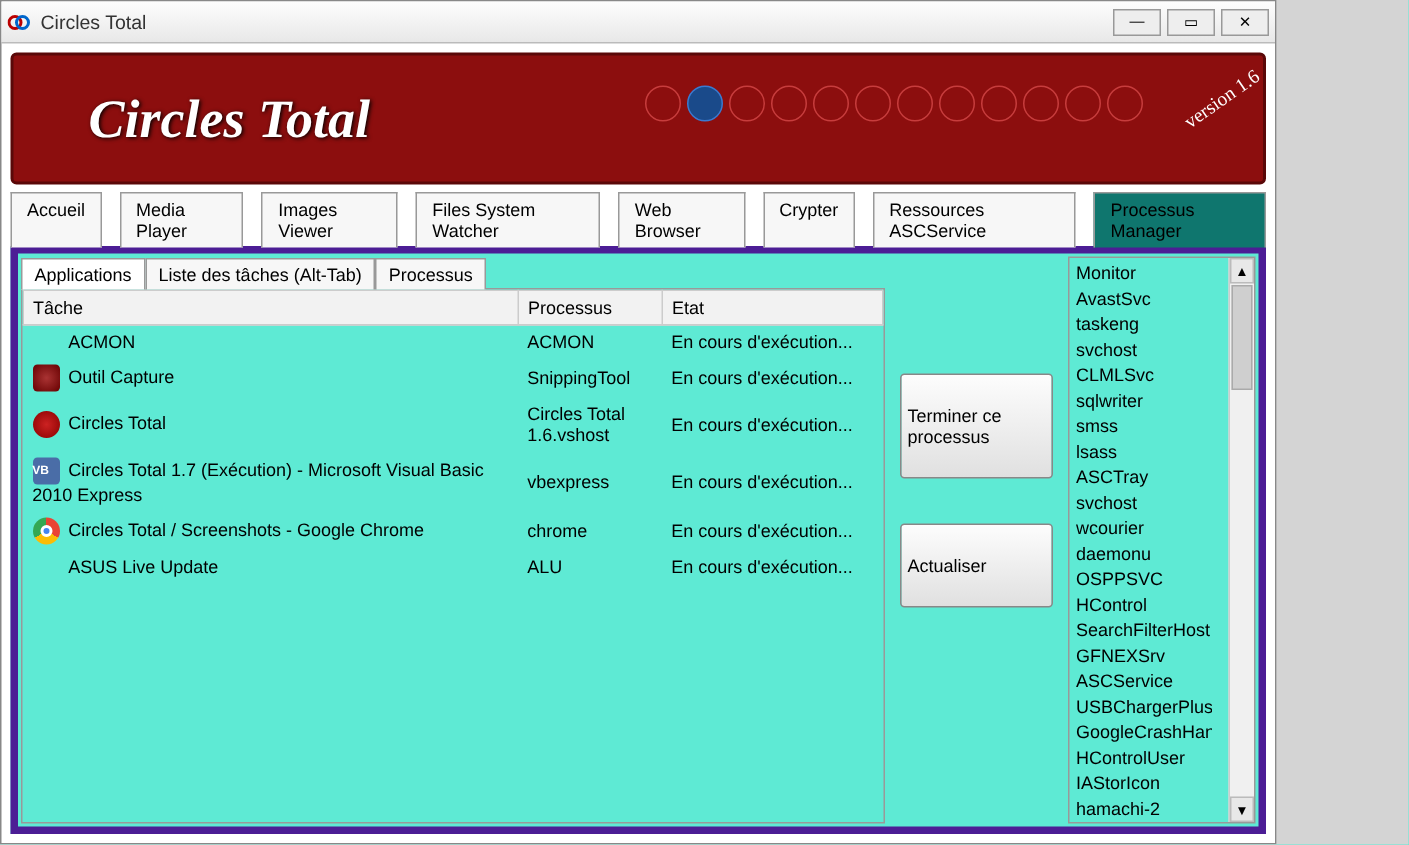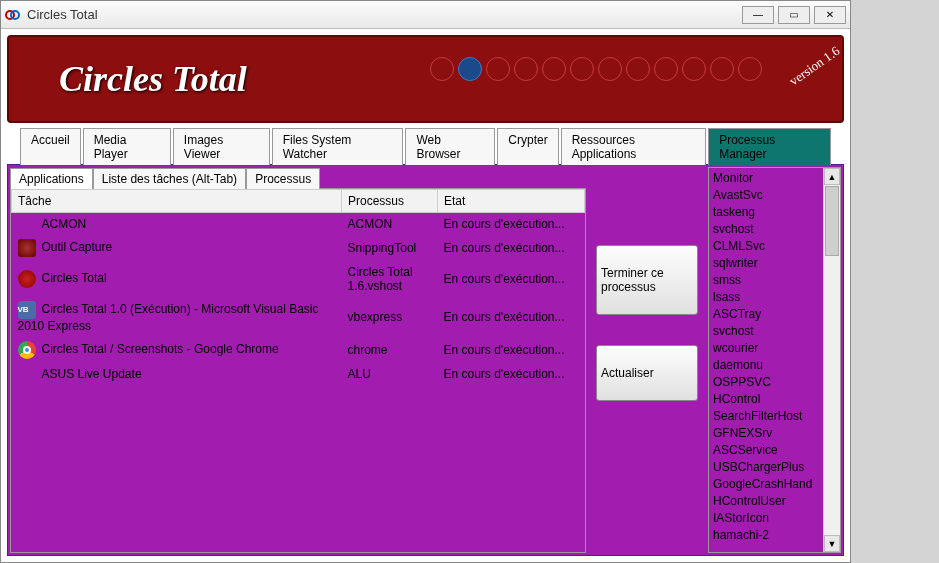--- a/index.html
+++ b/index.html
@@ -77,40 +77,40 @@
 }
 .smiley {
   width: 24px; height: 24px;
   border: 1px solid #c73d3d;
   border-radius: 50%;
   position: relative;
 }
 .smiley.blue { background: #1a4a8a; border-color:#3a7ad0; }
 .main-tabs {
   display: flex;
-  margin: 0 19px;
-  gap: 2px;
+  margin: 0 6px;
+  gap: 12px;
 }
 .main-tab {
   border: 1px solid #999;
   border-bottom: none;
   background: #f7f7f7;
   padding: 4px 10px;
   font-size: 12px;
   cursor: pointer;
   position: relative;
   top: 1px;
 }
 .main-tab.active { background: #0f766e; font-weight: normal; }
 .content {
   margin: 0 6px 6px 6px;
-  border: 1px solid #4c1d95;
+  border: 5px solid #4c1d95;
   flex: 1;
   display: flex;
-  background: #a21caf;
+  background: #5eead4;
   overflow: hidden;
 }
 .left-area {
   width: 580px;
   border-right: none;
   display: flex;
   flex-direction: column;
   padding: 2px;
 }
 .sub-tabs { display: flex; }
@@ -249,21 +249,21 @@
     </div>
   </div>
 
   <div class="main-tabs" id="main-tabs">
       <div class="main-tab">Accueil</div>
       <div class="main-tab">Media Player</div>
       <div class="main-tab">Images Viewer</div>
       <div class="main-tab">Files System Watcher</div>
       <div class="main-tab">Web Browser</div>
       <div class="main-tab">Crypter</div>
-      <div class="main-tab">Ressources Applications</div>
+      <div class="main-tab">Ressources ASCService</div>
       <div class="main-tab active">Processus Manager</div>
     </div>
 
   <div class="content">
     <div class="left-area">
       <div class="sub-tabs" id="sub-tabs">
           <div class="sub-tab active">Applications</div>
           <div class="sub-tab">Liste des tâches (Alt-Tab)</div>
           <div class="sub-tab">Processus</div>
         </div>
@@ -286,21 +286,21 @@
                 <td><span class="row-icon icon-snip"></span><span>Outil Capture</span></td>
                 <td>SnippingTool</td>
                 <td>En cours d'exécution...</td>
               </tr>
               <tr>
                 <td><span class="row-icon icon-circles"></span><span>Circles Total</span></td>
                 <td>Circles Total 1.6.vshost</td>
                 <td>En cours d'exécution...</td>
               </tr>
               <tr>
-                <td><span class="row-icon icon-vb">VB</span><span>Circles Total 1.0 (Exécution) - Microsoft Visual Basic 2010 Express</span></td>
+                <td><span class="row-icon icon-vb">VB</span><span>Circles Total 1.7 (Exécution) - Microsoft Visual Basic 2010 Express</span></td>
                 <td>vbexpress</td>
                 <td>En cours d'exécution...</td>
               </tr>
               <tr>
                 <td><span class="row-icon icon-chrome"></span><span>Circles Total / Screenshots - Google Chrome</span></td>
                 <td>chrome</td>
                 <td>En cours d'exécution...</td>
               </tr>
               <tr>
                 <td><span style="display: inline-block; width: 24px;"></span><span>ASUS Live Update</span></td>

